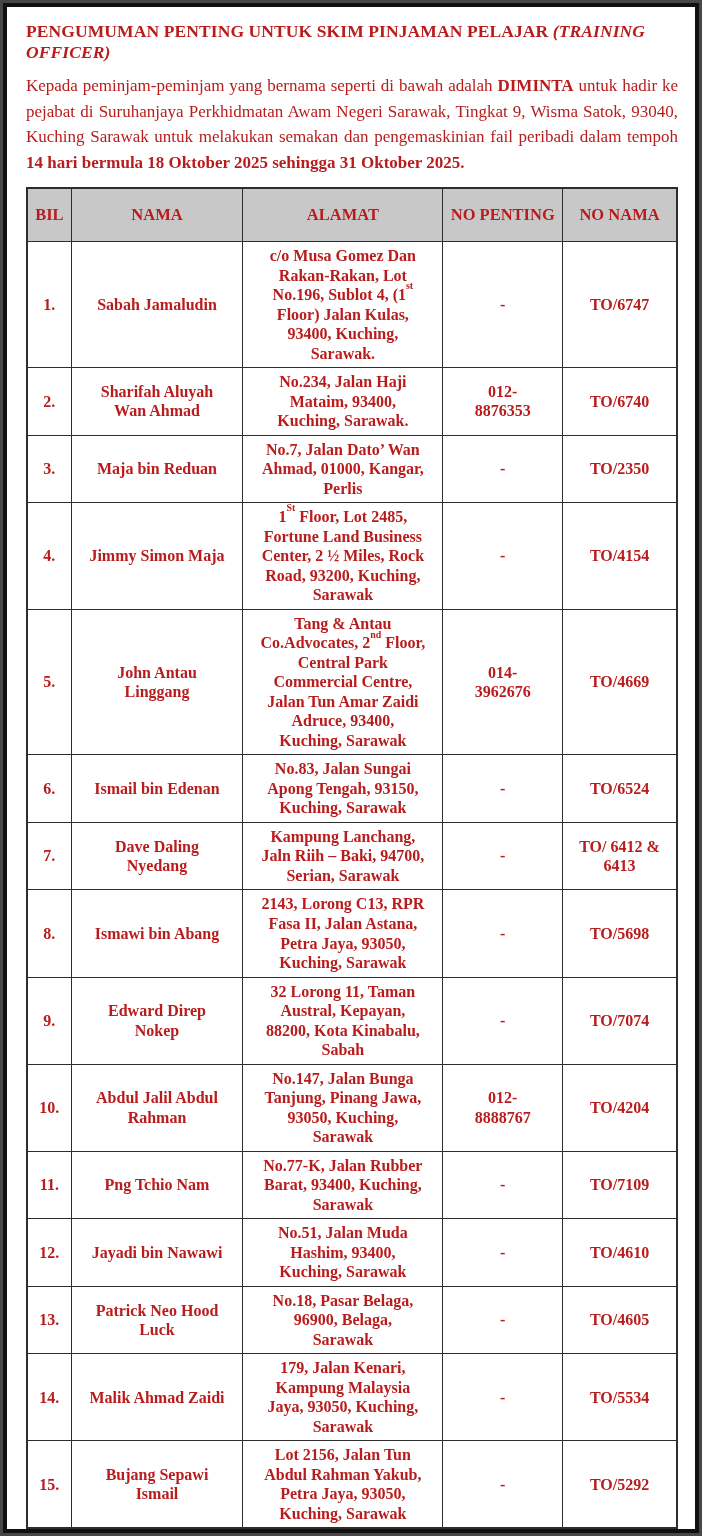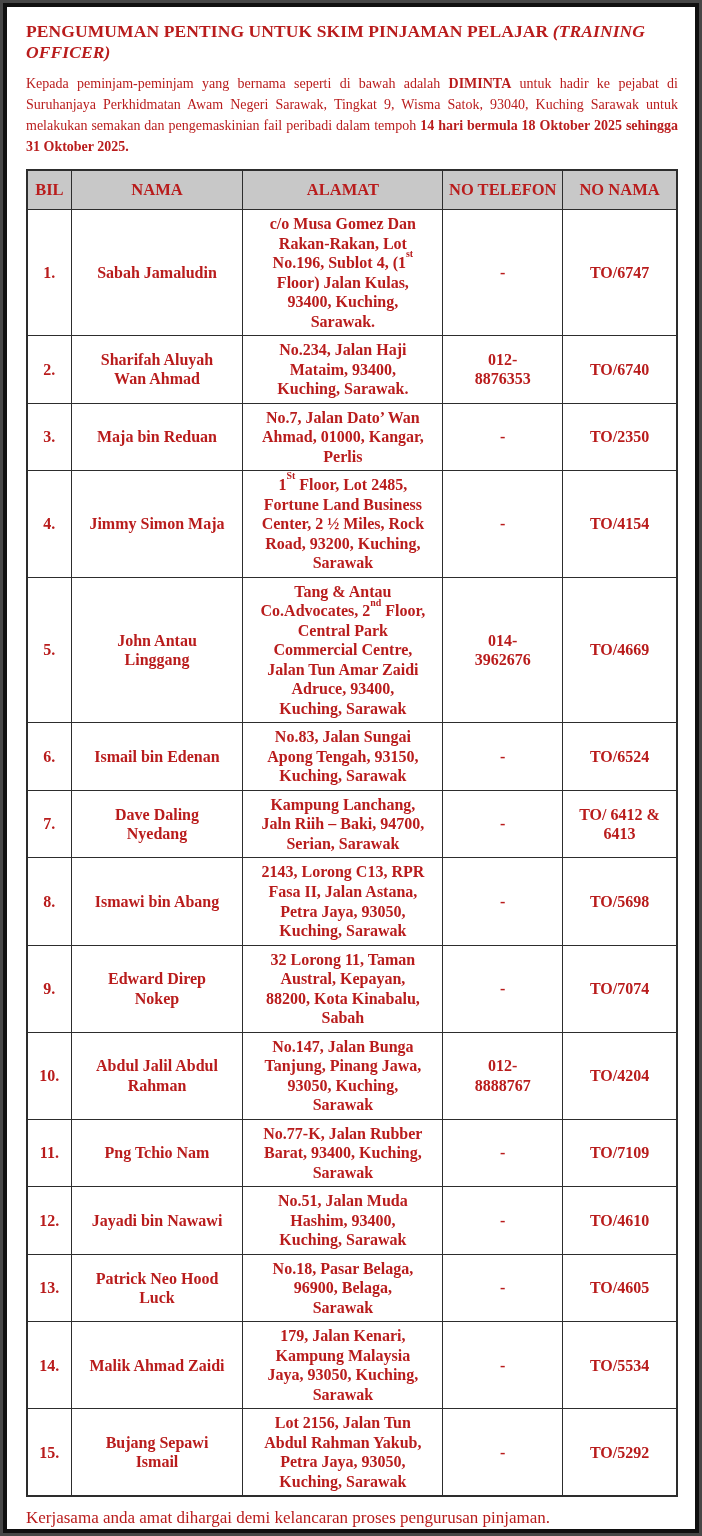--- a/index.html
+++ b/index.html
@@ -22,38 +22,38 @@
     color: #b91c1c;
   }
   .doc-title {
     font-size: 17.5px;
     font-weight: bold;
     margin: 4px 0 10px 0;
     letter-spacing: 0.1px;
   }
   .doc-title .ital { font-style: italic; }
   .intro {
-    font-size: 14px;
+    font-size: 17px;
     line-height: 1.5;
     text-align: justify;
     margin: 0 0 12px 0;
   }
   .intro .bold { font-weight: bold; }
   table.main {
     width: 100%;
     border-collapse: collapse;
     border: 2px solid #2d2d2d;
     table-layout: fixed;
   }
   table.main th {
     background: #c8c8c8;
     font-size: 16.5px;
     font-weight: bold;
     text-align: center;
-    padding: 9px 2px;
+    padding: 16px 2px;
     border: 1px solid #2d2d2d;
   }
   table.main td {
     font-size: 16px;
     font-weight: bold;
     text-align: center;
     vertical-align: middle;
     padding: 4px 3px;
     line-height: 1.22;
     border: 1px solid #2d2d2d;
@@ -80,21 +80,21 @@
       <col style="width:26.4%">
       <col style="width:30.8%">
       <col style="width:18.4%">
       <col style="width:17.6%">
     </colgroup>
     <thead>
       <tr>
         <th>BIL</th>
         <th>NAMA</th>
         <th>ALAMAT</th>
-        <th>NO TELEFON</th>
+        <th>NO PENTING</th>
         <th>NO NAMA</th>
       </tr>
     </thead>
     <tbody id="table-body">
         <tr>
           <td>1.</td>
           <td>Sabah Jamaludin</td>
           <td>c/o Musa Gomez Dan<br>Rakan-Rakan, Lot<br>No.196, Sublot 4, (1<sup>st</sup><br>Floor) Jalan Kulas,<br>93400, Kuching,<br>Sarawak.</td>
           <td>-</td>
           <td>TO/6747</td>

